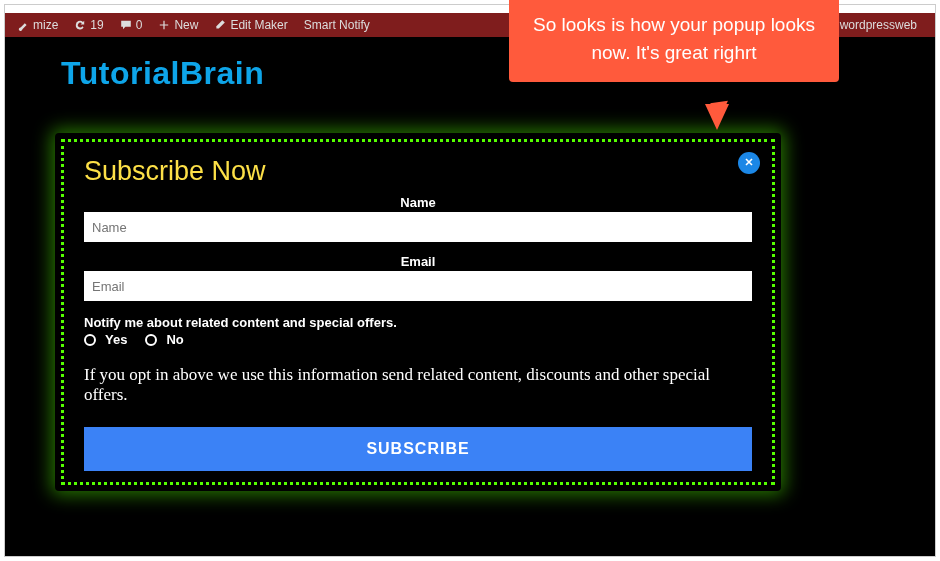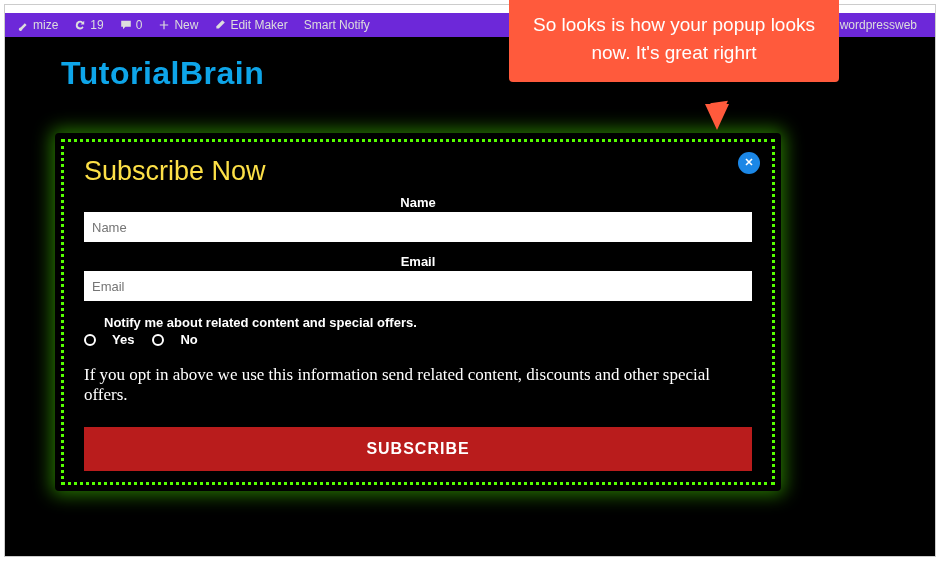--- a/index.html
+++ b/index.html
@@ -23,21 +23,21 @@
     left: 0; top: 0;
     width: 100%;
     height: 8px;
     background: #fff;
   }
   .adminbar {
     position: absolute;
     left: 0; top: 8px;
     width: 100%;
     height: 24px;
-    background: #6d28d9;
+    background: #7f1d1d;
     display: flex;
     align-items: center;
     color: #ddd;
     font-size: 12px;
     padding: 0 4px;
   }
   .adminbar .left { display: flex; align-items: center; gap: 0; }
   .adminbar .item { display: inline-flex; align-items: center; padding: 0 8px; gap: 4px; cursor: pointer; height: 24px; }
   .adminbar .right { margin-left: auto; display: flex; align-items: center; padding-right: 6px; }
   .ablabel { white-space: nowrap; }
@@ -116,49 +116,48 @@
     color: #777;
     font-family: Arial, sans-serif;
     outline: none;
     margin-bottom: 10px;
   }
   .notify-title {
     color: #fff;
     font-size: 13px;
     font-weight: 700;
     margin-top: 4px;
-    margin-left: 20px;
   }
   .radio-row {
     display: flex;
     gap: 18px;
     margin-top: 2px;
     align-items: center;
   }
-  .radio-item { display: inline-flex; align-items: center; gap: 16px; cursor: pointer; }
+  .radio-item { display: inline-flex; align-items: center; gap: 9px; cursor: pointer; }
   .radio-dot {
     width: 12px; height: 12px;
     border-radius: 50%;
     border: 2px solid #fff;
     display: inline-block;
   }
   .radio-label { color: #fff; font-size: 13px; font-weight: 700; }
   .fine-print {
     color: #fff;
     font-size: 17px;
     margin-top: 18px;
     font-family: Liberation Serif, serif;
   }
   .subscribe-btn {
     display: flex;
     align-items: center;
     justify-content: center;
     width: 100%;
     height: 44px;
-    background: #b91c1c;
+    background: #3b82f6;
     color: #fff;
     font-size: 16px;
     font-weight: 700;
     letter-spacing: 1px;
     margin-top: 22px;
     cursor: pointer;
     border: none;
   }
   .callout {
     position: absolute;

